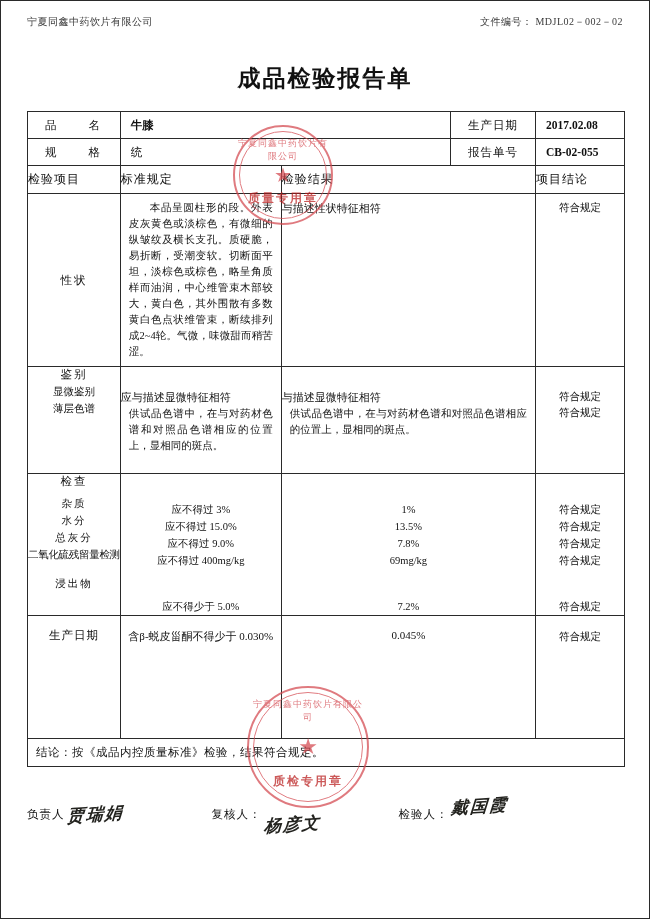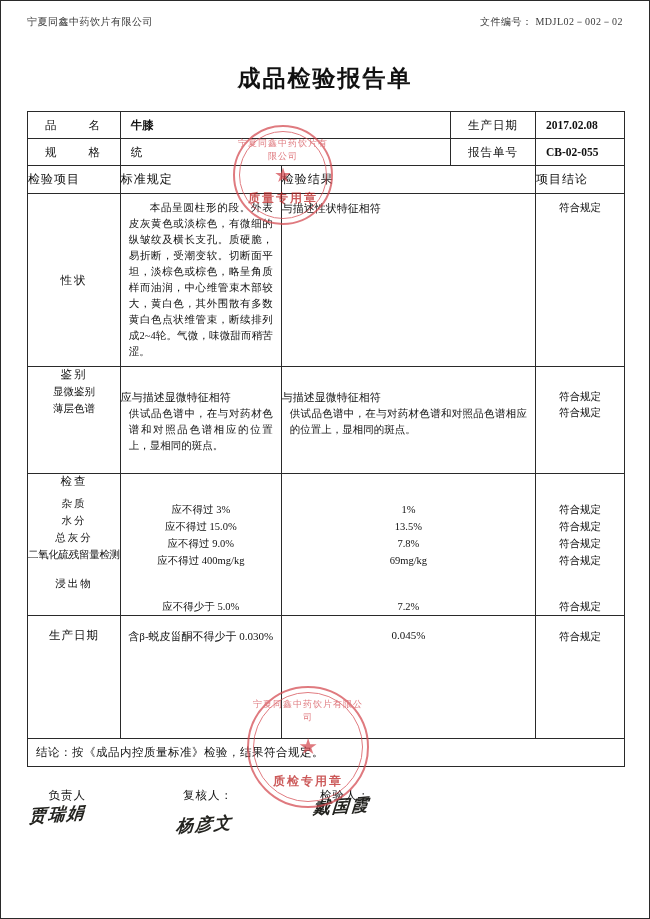--- a/index.html
+++ b/index.html
@@ -163,22 +163,21 @@
     position: absolute;
     left: 26px;
     right: 26px;
     bottom: 92px;
     display: flex;
     font-size: 11.5px;
   }
   .sig {
     position: relative;
     display: flex;
-    align-items: flex-end;
-    flex-direction: column;
+    align-items: center;
   }
   .sig .lab {
     white-space: nowrap;
     letter-spacing: 1px;
   }
   .sig .hand {
     font-family: "DejaVu Serif", serif;
     font-style: italic;
     font-weight: bold;
     font-size: 17px;

